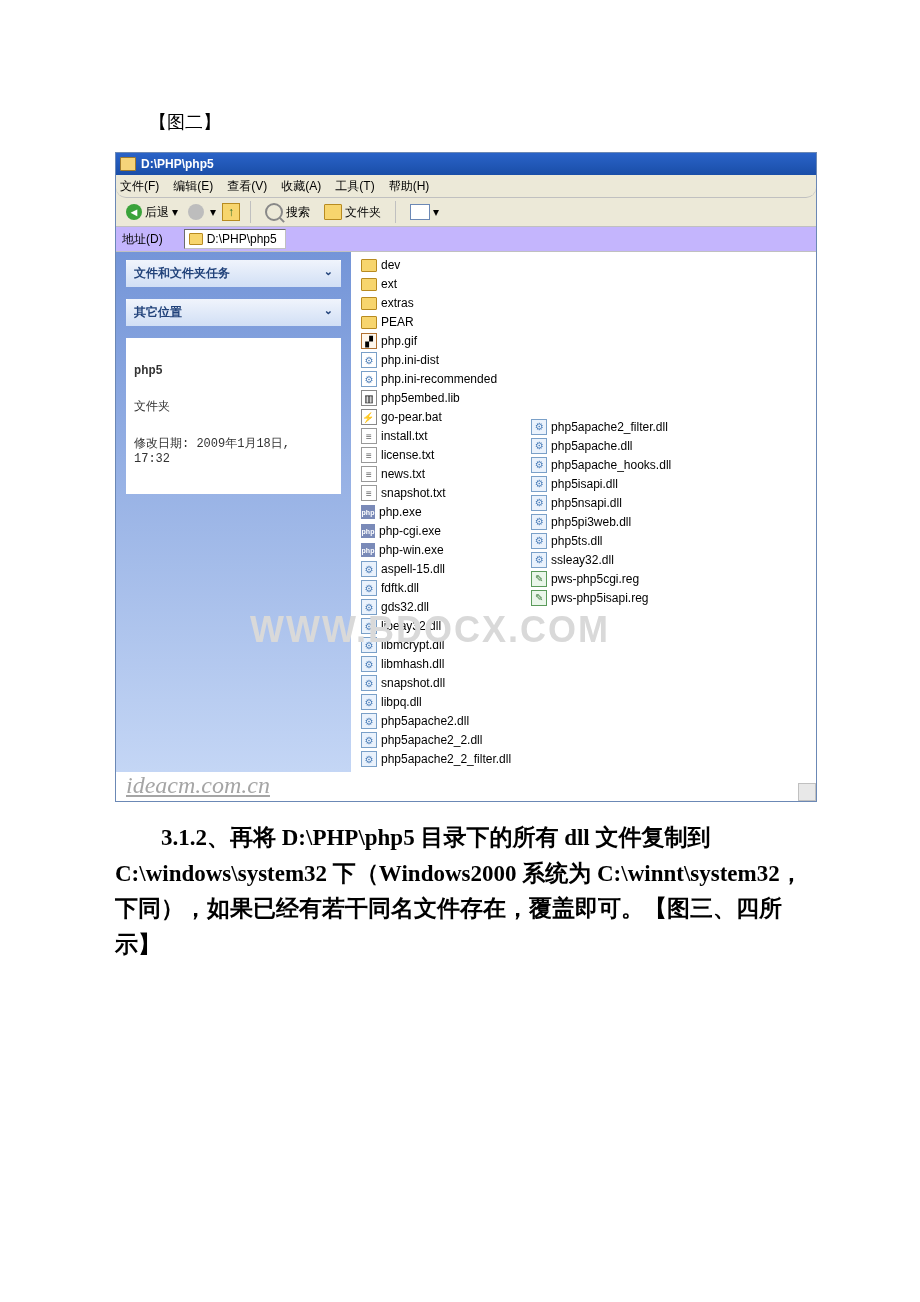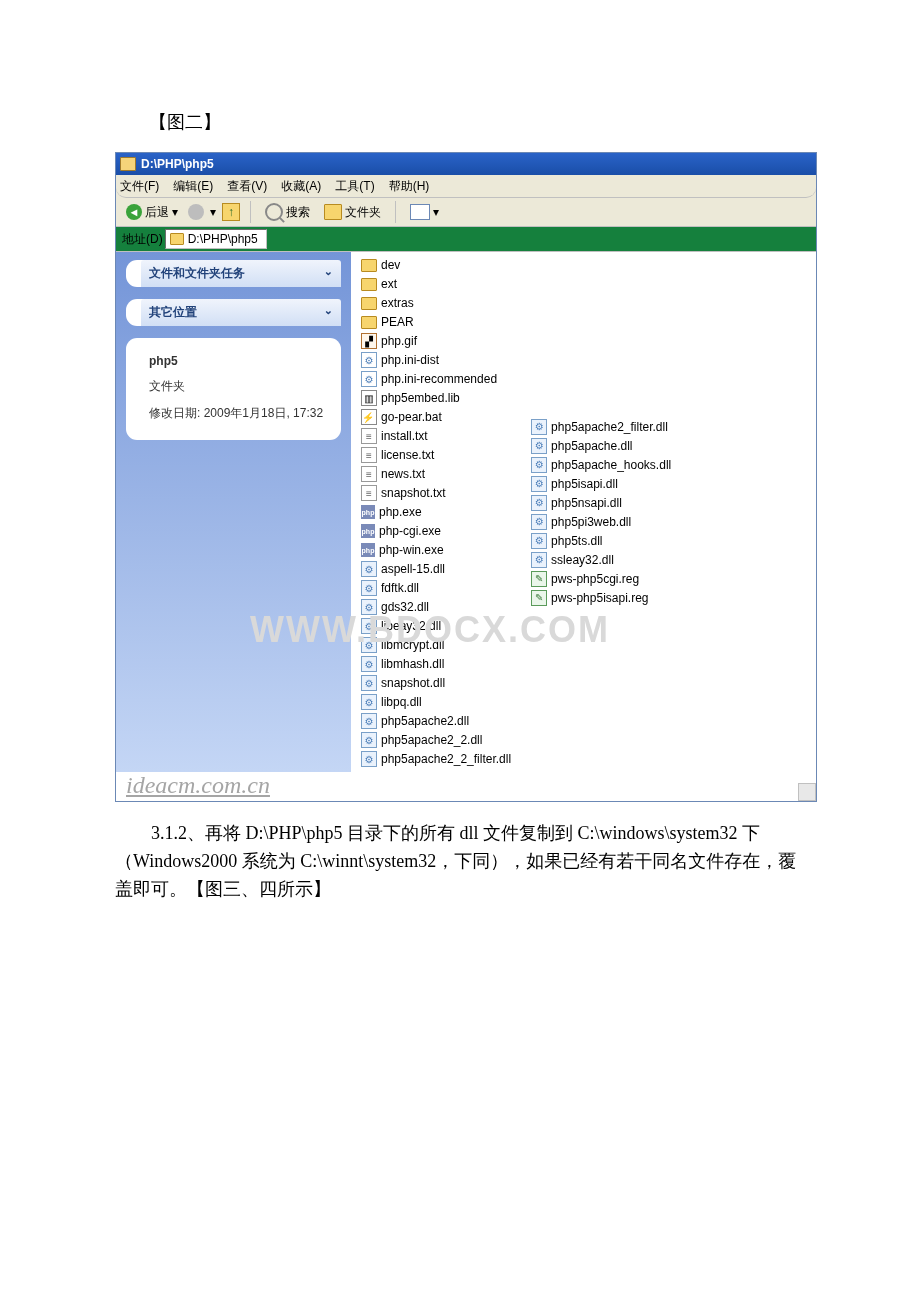--- a/index.html
+++ b/index.html
@@ -64,26 +64,26 @@
   .tb-btn { display: flex; align-items: center; gap: 3px; padding: 2px 4px; }
   .circle-green { width: 16px; height:16px; border-radius: 50%; background:#3aa33a; display:flex;align-items:center;justify-content:center;color:#fff;font-size:11px;}
   .circle-grey { width: 16px; height:16px; border-radius: 50%; background:#bdbdbd;}
   .fld-yellow { width:16px; height:14px; background:#f7d56d; border:1px solid #b88b20; display:inline-block; border-radius:1px;}
   .search-mag { width:14px;height:14px;border:2px solid #888;border-radius:50%;position:relative;}
   .search-mag::after{content:"";position:absolute;width:6px;height:2px;background:#888;transform:rotate(45deg);bottom:-2px;right:-4px;}
   .up-arrow { width:16px;height:16px;background:#f7d56d;border:1px solid #b88b20;display:flex;align-items:center;justify-content:center;color:#2a6b2a;font-weight:bold;}
   .views-icon { width:18px;height:14px;border:1px solid #6b88b5;background:#fff;display:inline-block;}
   .sep { width:1px; height:22px; background:#c0c0c0; margin:0 4px;}
   .addressbar {
-    background:#15803d;
+    background:#c4b5fd;
     height:24px;
     display:flex;align-items:center;
     padding:0 6px;
     border-bottom:1px solid #c0c0c0;
-    gap:2px;
+    gap:21px;
   }
   .addr-input {
     flex:0 0 auto;
     width:92px;
     border:1px inset #c0c0c0;
     background:#fff;
     height:18px;
     display:flex;align-items:center;
     padding:0 4px;
     gap:4px;
@@ -93,35 +93,34 @@
     background:#fff;
   }
   .left-pane {
     width:215px;
     background: linear-gradient(#7495d8, #c4d6f5);
     padding:8px 10px 40px 10px;
     font-size:12px;
   }
   .task-group {
     background:#fff;
-    border-radius:11px;
+    border-radius:0;
     margin-bottom:12px;
-    padding-left:15px;
   }
   .tg-header {
     background: linear-gradient(#f0f4fc, #d1dff5);
     padding:5px 8px;
     display:flex;justify-content:space-between;
     border-radius:3px 3px 0 0;
     font-weight:bold;
     color:#21427a;
   }
   .tg-header .chev { color:#21427a; font-size:11px;}
   .tg-body { padding:6px 8px 8px 8px; color:#333; }
-  .tg-body div { margin:10px 0; }
+  .tg-body div { margin:20px 0;font-family:Liberation Mono, monospace; }
   .right-pane {
     flex:1;
     padding:4px 0 4px 10px;
     display:flex;
     gap:20px;
   }
   .file-col {
     display:flex;flex-direction:column;
     gap:1px;
     justify-content:center;
@@ -159,23 +158,24 @@
     font-style:italic;
     font-size:24px;
     text-decoration:underline;
     padding:0 0 2px 10px;
     background:#fff;
   }
   .scroll-corner {
     position:absolute;right:0;bottom:0;width:16px;height:16px;background:#e8e8e8;border:1px solid #c0c0c0;
   }
   .body-text {
-    font-size:18px;
+    font-size:23px;
     line-height:1.55;
     margin:10px 0 30px 0;
+    font-weight:bold;
   }
   .indent { text-indent:2em; }
 </style>
 </head>
 <body>
 
 <div class="doc-page">
 
   <div class="cn-caption">【图二】</div>
 

